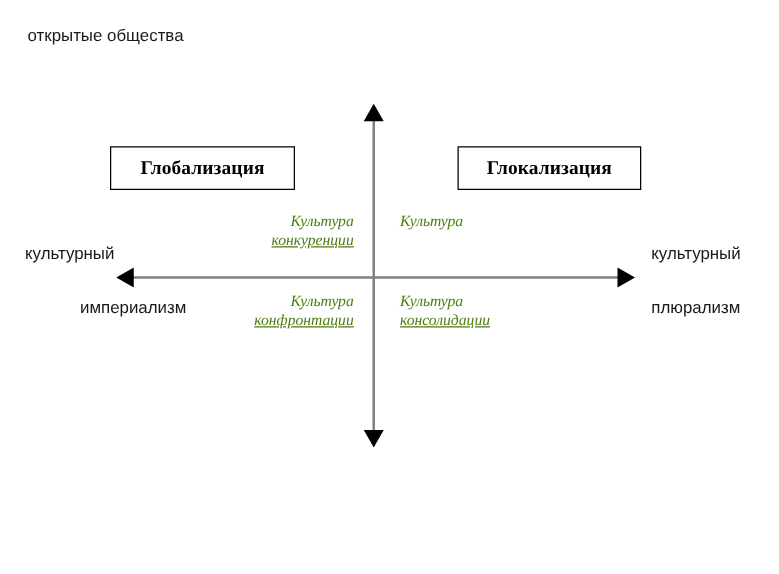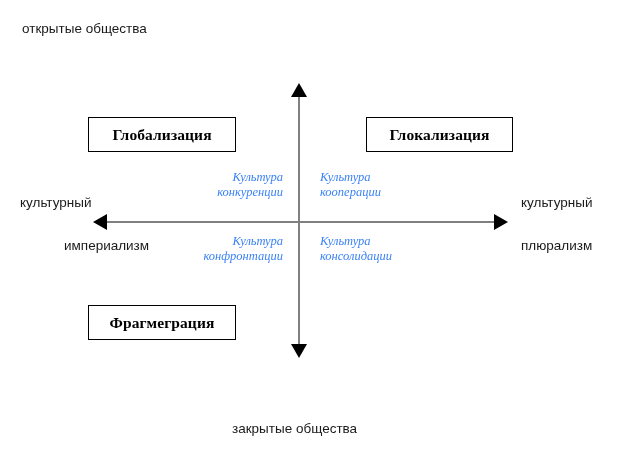--- a/index.html
+++ b/index.html
@@ -45,25 +45,25 @@
     white-space: nowrap;
   }
 
   
   .culture {
     position: absolute;
     font-family: "Liberation Serif", "DejaVu Serif", serif;
     font-style: italic;
     font-size: 12.5px;
     line-height: 15px;
-    color: #3b82f6;
+    color: #4d7c0f;
     white-space: nowrap;
   }
   .culture .l1 { display: block; }
-  .culture .l2 { display: block; }
+  .culture .l2 { display: block; text-decoration: underline; }
   .culture.align-right { text-align: right; }
   .culture.align-left  { text-align: left; }
 
   
   .axis-v-line {
     position: absolute;
     width: 2px;
     background: #808080;
   }
   .axis-h-line {
@@ -98,21 +98,20 @@
     border-left: 14px solid #000000;
   }
 </style>
 </head>
 <body>
 
 <div id="canvas">
 
   <div class="pole" style="left:22px; top:21px;">открытые общества</div>
 
-  <div class="pole" style="left:232px; top:421px;">закрытые общества</div>
 
   <div class="pole" style="left:20px; top:195px;">культурный</div>
   <div class="pole" style="left:20px; top:238px;margin-left:44px;">империализм</div>
 
   <div class="pole" style="left:521px; top:195px;">культурный</div>
   <div class="pole" style="left:521px; top:238px;">плюрализм</div>
 
   <div class="axis-v-line" style="left:298px; top:95px; height:250px;"></div>
   <div class="arrow arrow-up" style="left:291px; top:83px;"></div>
   <div class="arrow arrow-down" style="left:291px; top:344px;"></div>
@@ -122,33 +121,29 @@
   <div class="arrow arrow-right" style="left:494px; top:214px;"></div>
 
   <div class="concept-box" style="left:88px; top:117px; width:148px; height:35px;">
     <span class="concept-label">Глобализация</span>
   </div>
 
   <div class="concept-box" style="left:366px; top:117px; width:147px; height:35px;">
     <span class="concept-label">Глокализация</span>
   </div>
 
-  <div class="concept-box" style="left:88px; top:305px; width:148px; height:35px;">
-    <span class="concept-label">Фрагмеграция</span>
-  </div>
 
 
   <div class="culture align-right" style="left:178px; top:170px; width:105px;">
     <span class="l1">Культура</span>
     <span class="l2">конкуренции</span>
   </div>
 
   <div class="culture align-left" style="left:320px; top:170px; width:110px;">
     <span class="l1">Культура</span>
-    <span class="l2">кооперации</span>
   </div>
 
   <div class="culture align-right" style="left:170px; top:234px; width:113px;">
     <span class="l1">Культура</span>
     <span class="l2">конфронтации</span>
   </div>
 
   <div class="culture align-left" style="left:320px; top:234px; width:115px;">
     <span class="l1">Культура</span>
     <span class="l2">консолидации</span>

